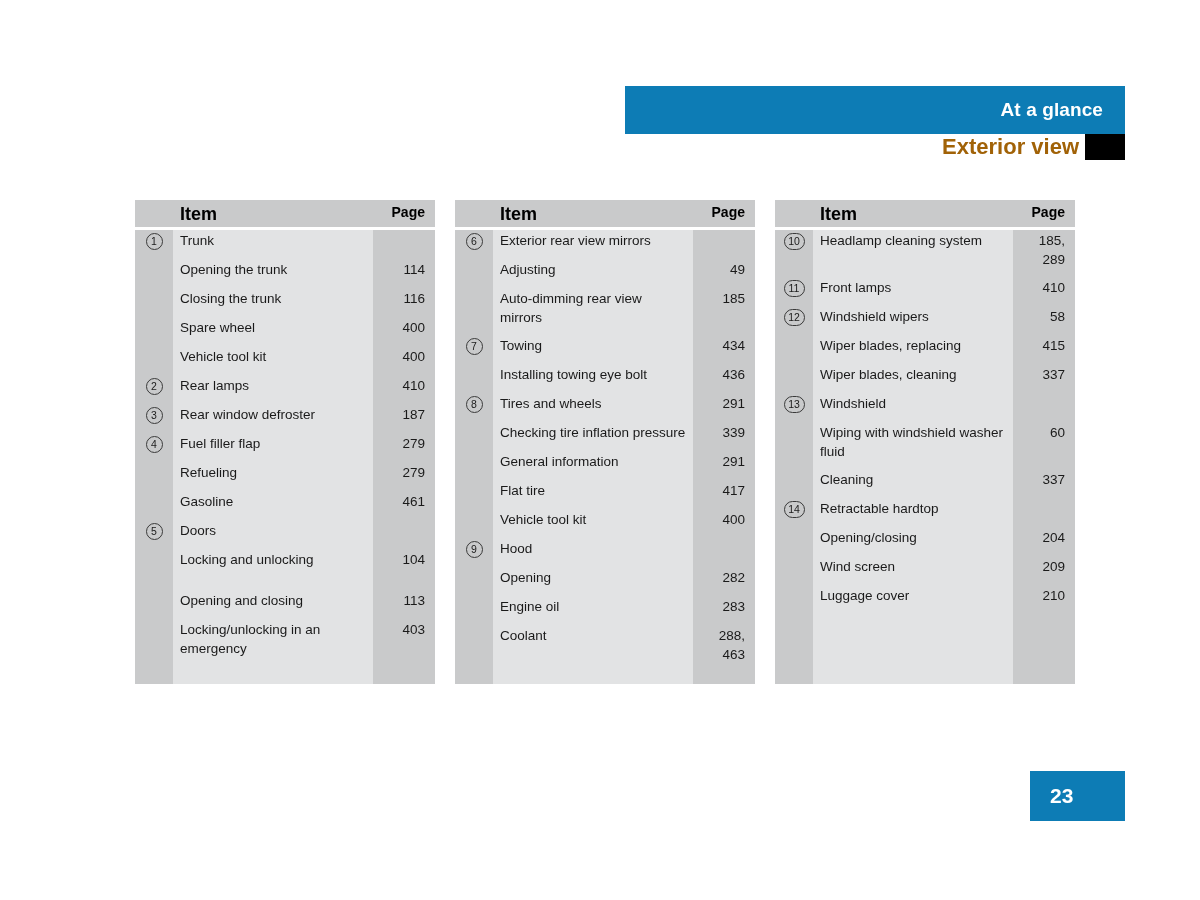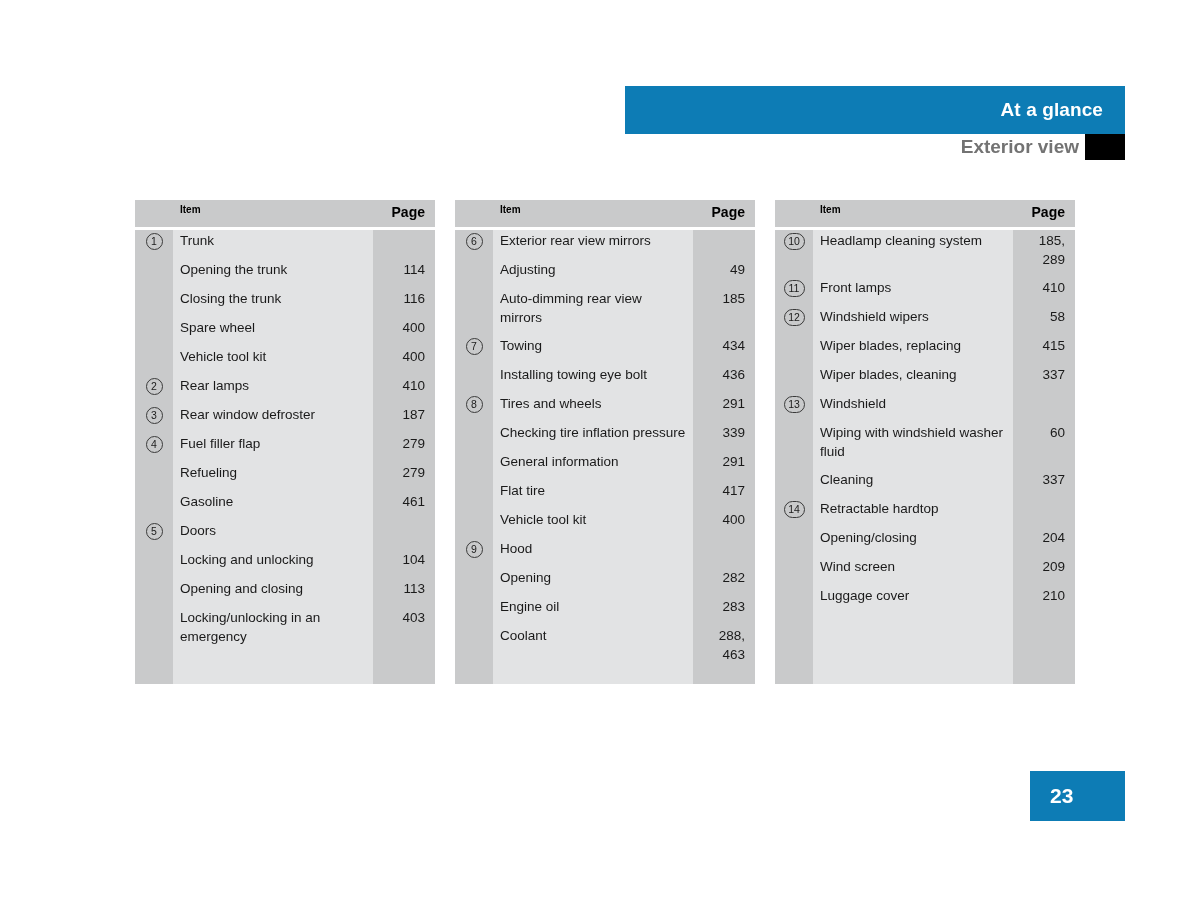--- a/index.html
+++ b/index.html
@@ -50,22 +50,22 @@
     top: 134px;
     width: 500px;
     height: 26px;
   }
   .header-subtitle {
     position: absolute;
     right: 46px;
     top: 0;
     height: 26px;
     line-height: 26px;
-    color: #737373;
-    font-size: 19px;
+    color: #a16207;
+    font-size: 22px;
     font-weight: bold;
     white-space: nowrap;
   }
   .header-black-block {
     position: absolute;
     right: 0;
     top: 0;
     width: 40px;
     height: 26px;
     background: #000000;
@@ -131,21 +131,21 @@
     position: absolute;
     left: 0; top: 0;
     width: 300px;
     height: 27px;
     z-index: 3;
   }
   .th-item {
     position: absolute;
     left: 45px;
     top: 4px;
-    font-size: 10px;
+    font-size: 18px;
     font-weight: bold;
     color: #000;
   }
   .th-page {
     position: absolute;
     right: 10px;
     top: 4px;
     font-size: 14px;
     font-weight: bold;
     color: #000;
@@ -308,21 +308,21 @@
         <div class="row" style="height: 29px;">
           <div class="cell-num"><span class="marker">5</span></div>
           <div class="cell-item">Doors</div>
           <div class="cell-page" style="white-space: pre-line;"></div>
         </div>
         <div class="row" style="height: 29px;">
           <div class="cell-num"></div>
           <div class="cell-item">Locking and unlocking</div>
           <div class="cell-page" style="white-space: pre-line;">104</div>
         </div>
-        <div class="row" style="height: 29px;">
+        <div class="row" style="height: 29px; margin-top: 12px;">
           <div class="cell-num"></div>
           <div class="cell-item">Opening and closing</div>
           <div class="cell-page" style="white-space: pre-line;">113</div>
         </div>
         <div class="row" style="height: 47px;">
           <div class="cell-num"></div>
           <div class="cell-item">Locking/unlocking in an emergency</div>
           <div class="cell-page" style="white-space: pre-line;">403</div>
         </div>
       </div>

